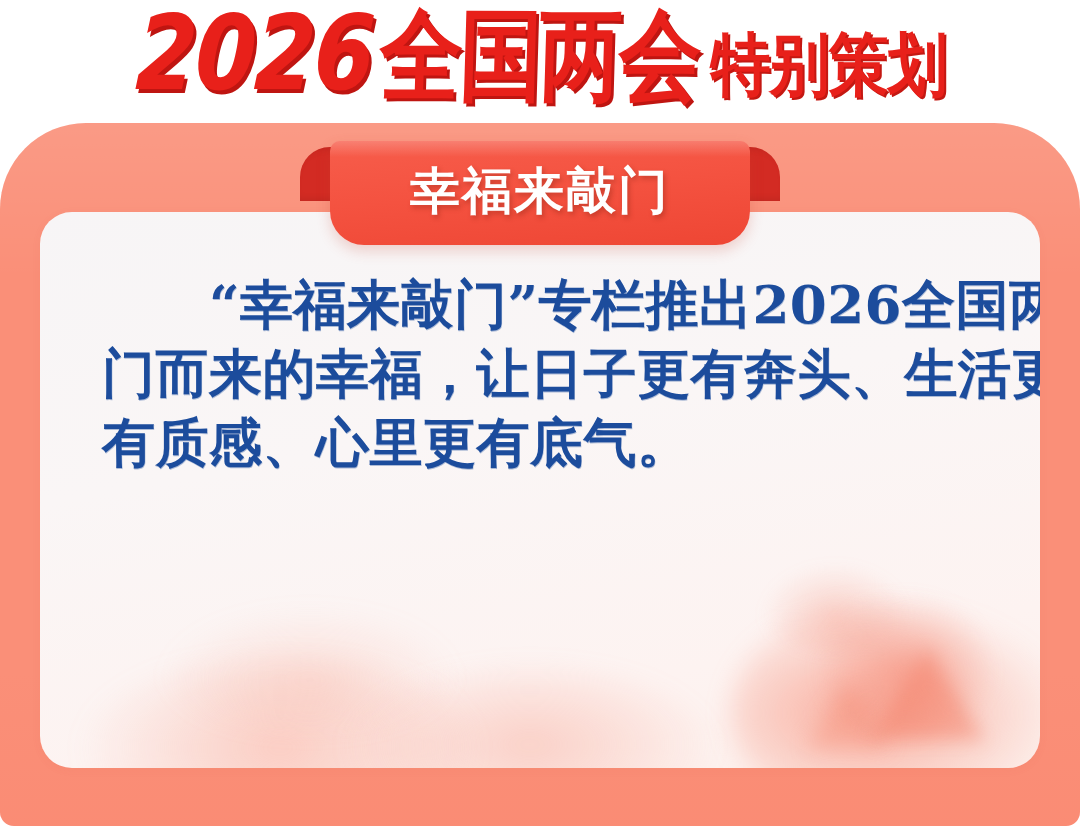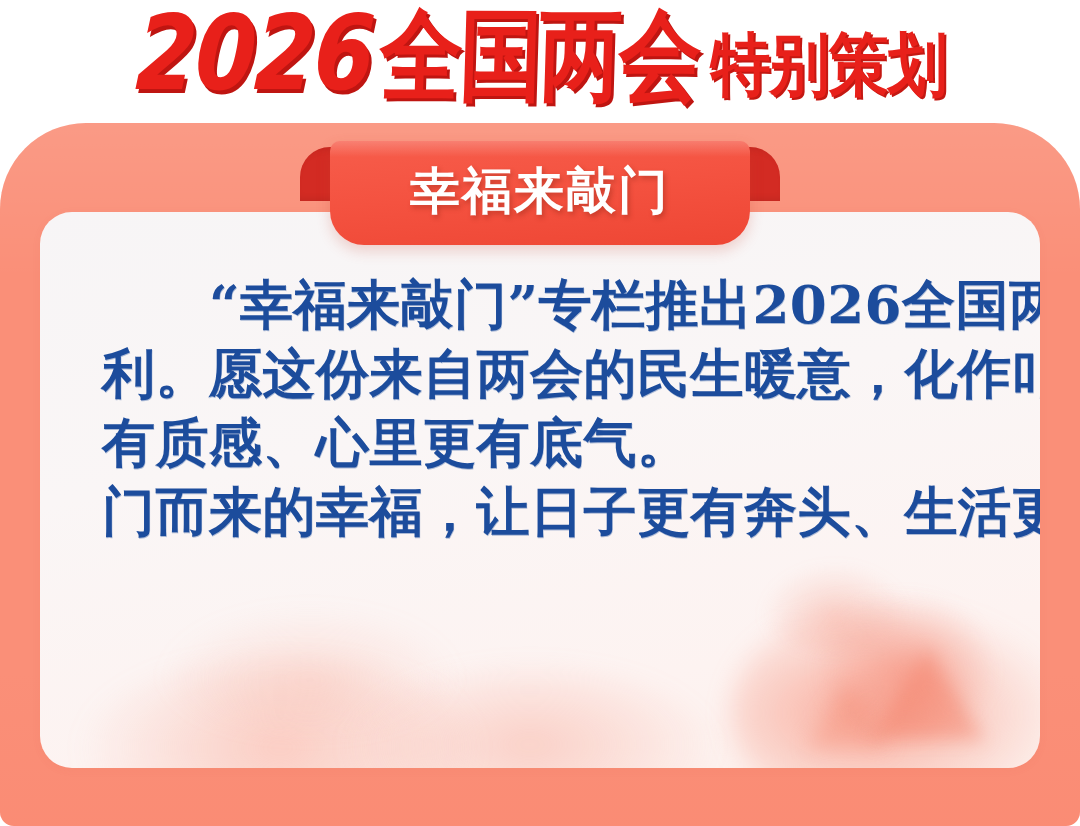--- a/index.html
+++ b/index.html
@@ -277,23 +277,22 @@
     <div class="wash wash-b"></div>
     <div class="wash wash-e"></div>
     <div class="wash wash-c"></div>
     <div class="wash wash-f"></div>
     <div class="wash-peak2"></div>
     <div class="wash-peak"></div>
     <div class="wash wash-d"></div>
 
     <div class="body-text">
       <span class="line">　　“幸福来敲门”专栏推出2026全国两会</span>
-      <span class="line">利。愿这份来自两会的民生暖意，化作叩</span>
+      <span class="line">门而来的幸福，让日子更有奔头、生活更</span>
       <span class="line">有质感、心里更有底气。</span>
-      <span class="line">门而来的幸福，让日子更有奔头、生活更</span>
     </div>
   </div>
 
   <div class="ribbon">
     <div class="ribbon-tail left"></div>
     <div class="ribbon-tail right"></div>
     <div class="ribbon-body"></div>
     <div class="ribbon-label">幸福来敲门</div>
   </div>
 

